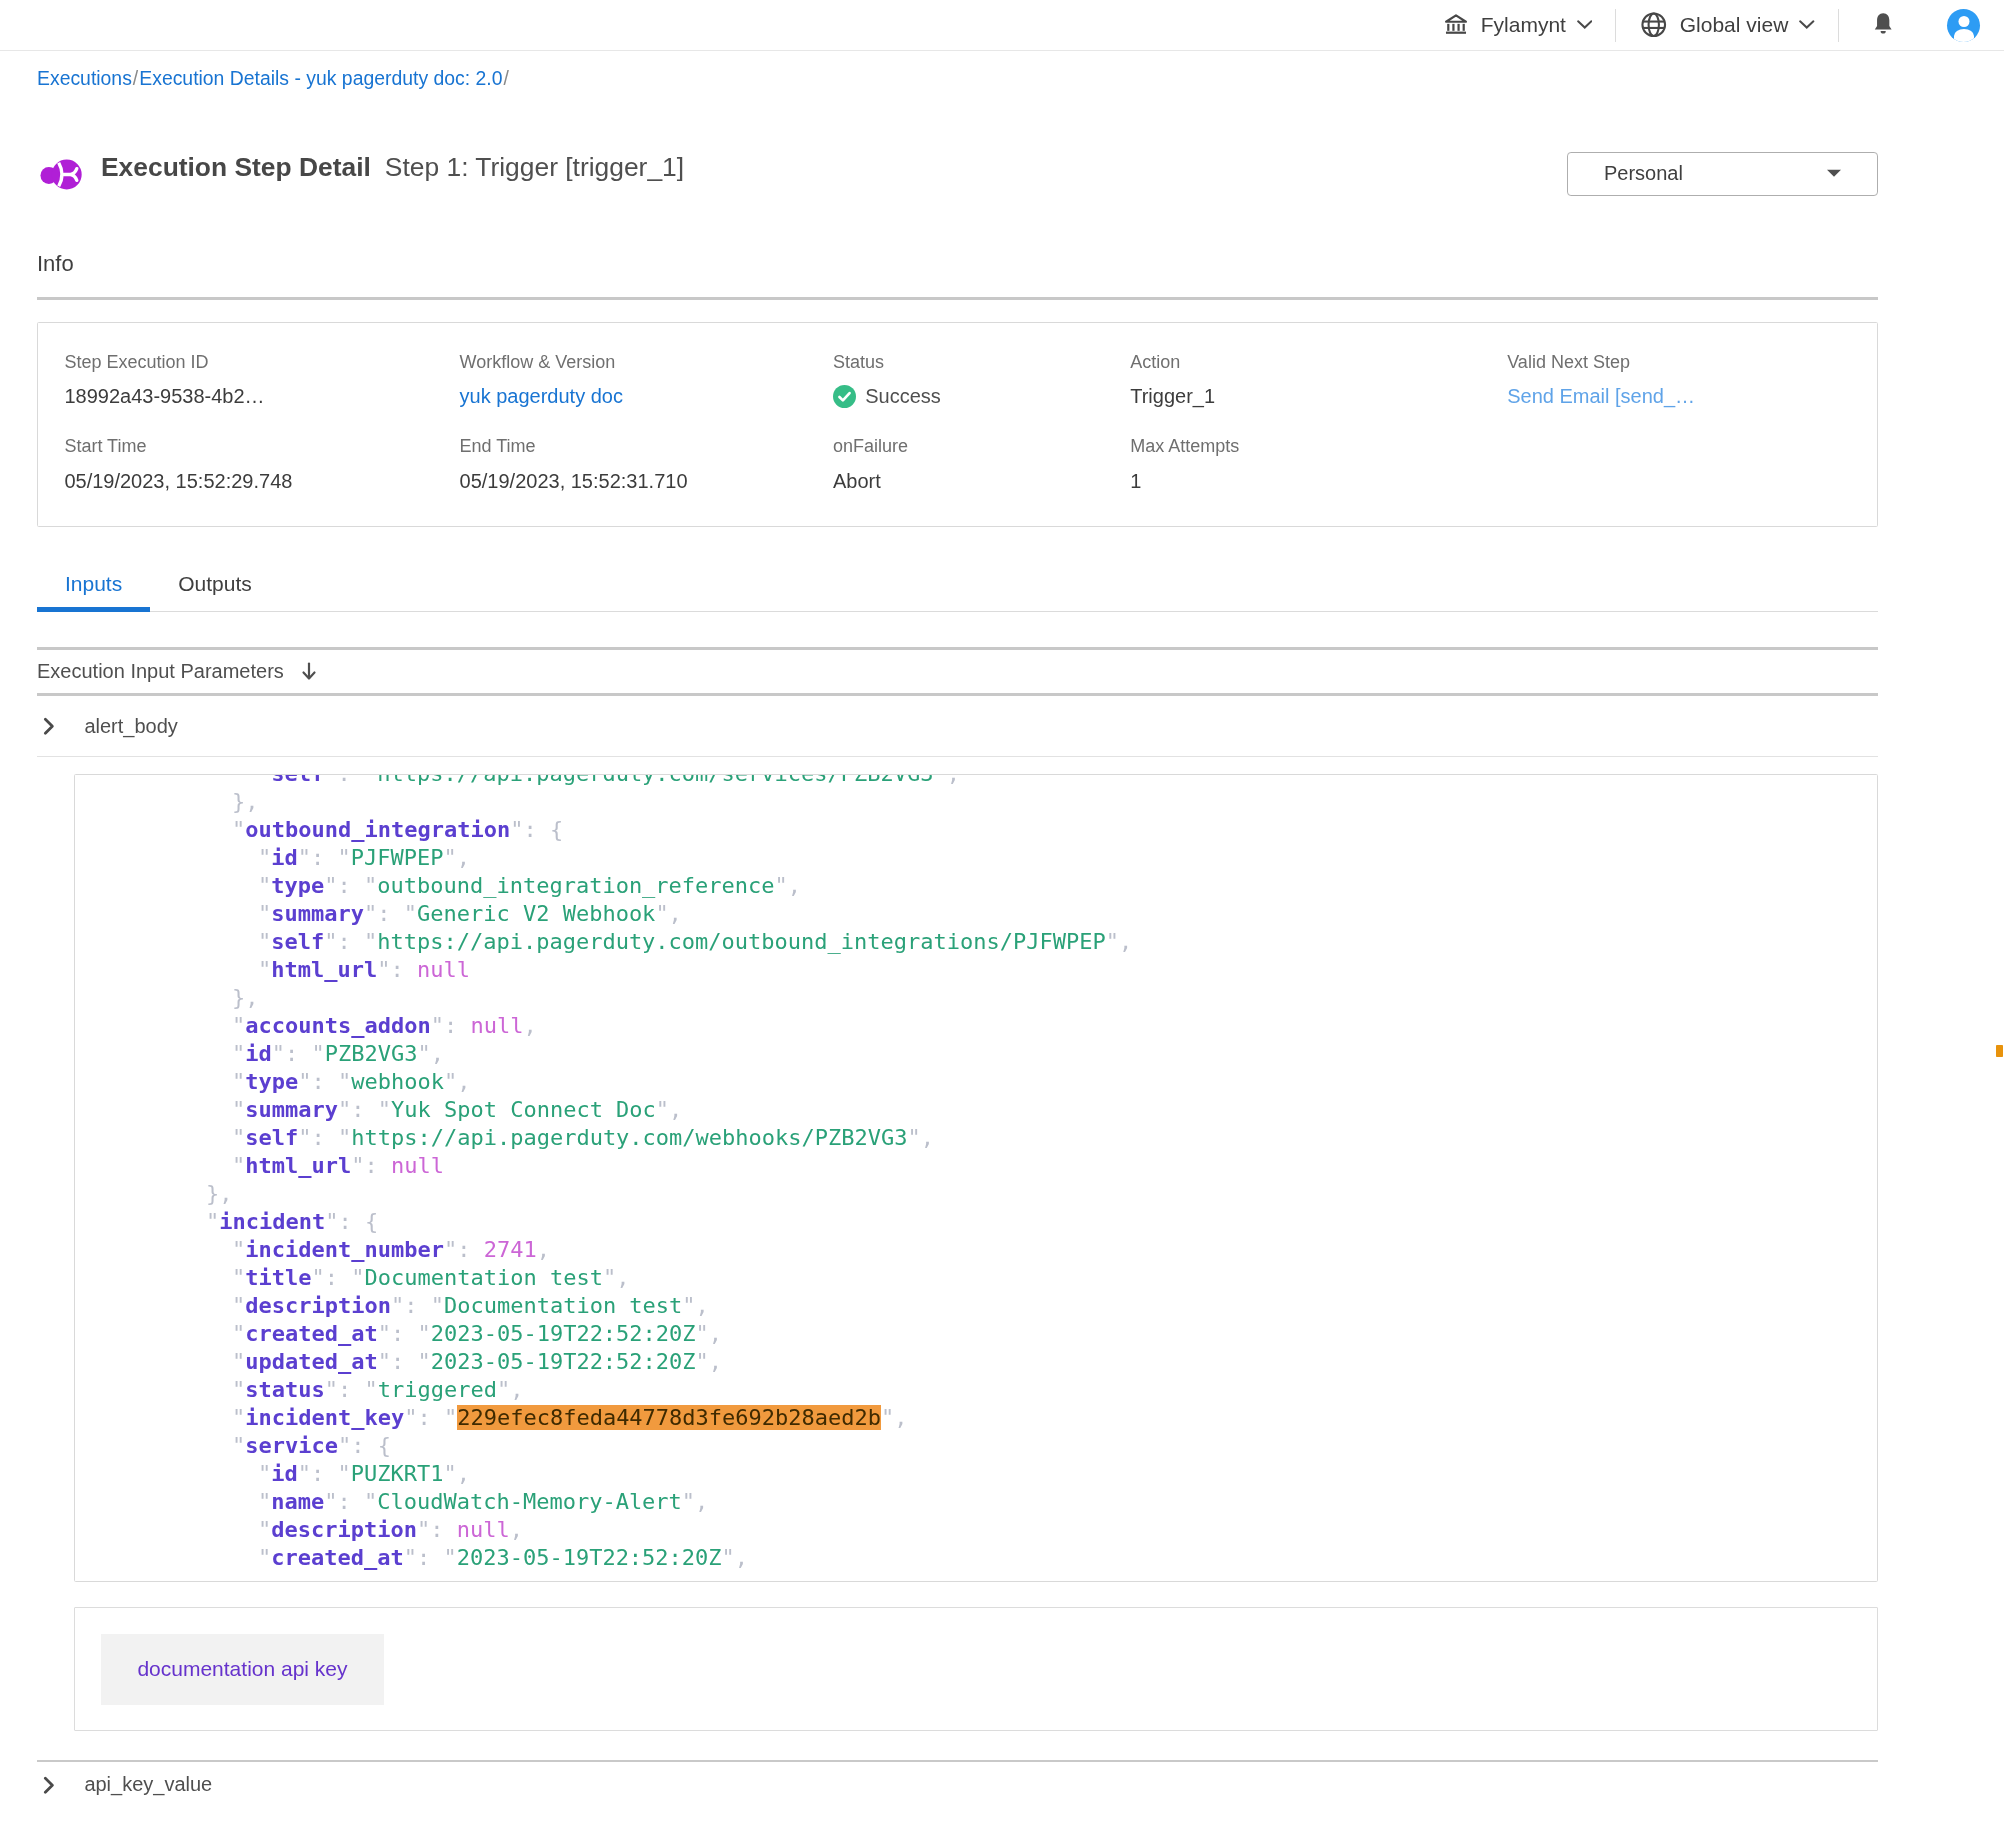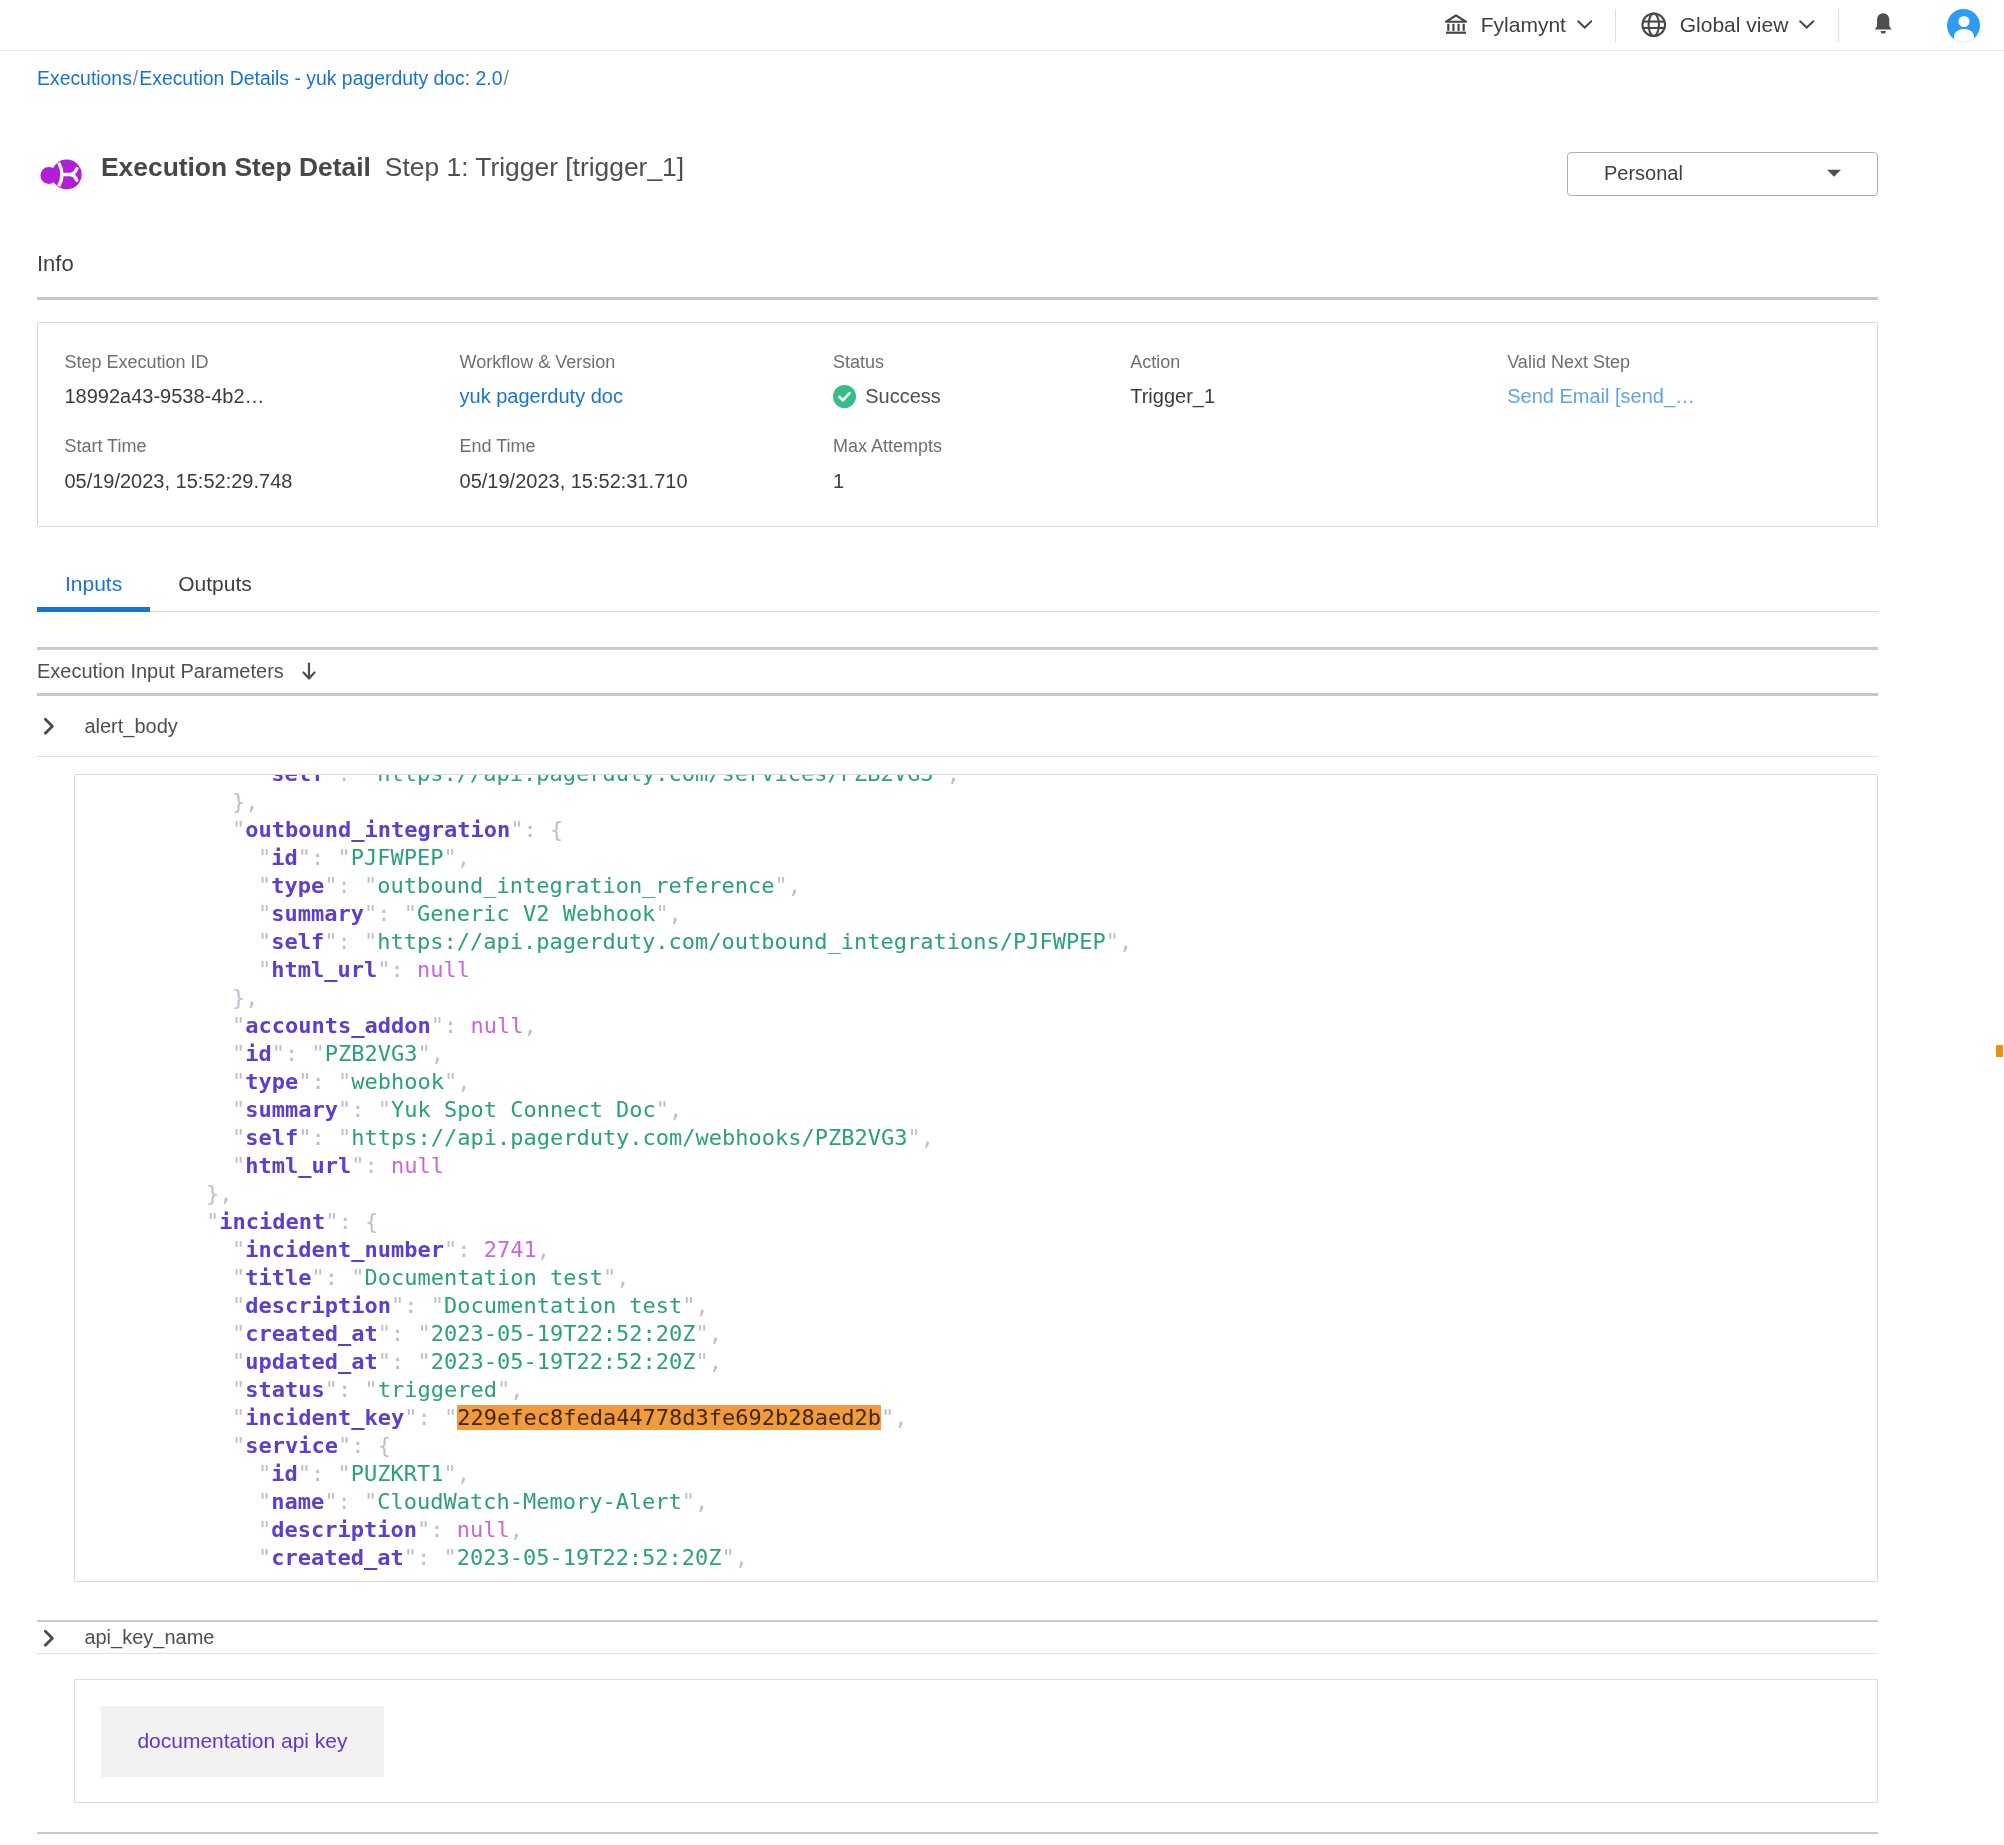--- a/index.html
+++ b/index.html
@@ -192,20 +192,24 @@
         <div class="f-label">Valid Next Step</div>
         <div class="f-value linklight">Send Email [send_…</div>
       </div>
       <div>
         <div class="f-label">Start Time</div>
         <div class="f-value">05/19/2023, 15:52:29.748</div>
       </div>
       <div>
         <div class="f-label">End Time</div>
         <div class="f-value">05/19/2023, 15:52:31.710</div>
+      </div>
+      <div>
+        <div class="f-label">onFailure</div>
+        <div class="f-value">Abort</div>
       </div>
       <div>
         <div class="f-label">Max Attempts</div>
         <div class="f-value">1</div>
       </div>
       <div></div>
     </div>
   </div>
 
   <div class="tabs">
@@ -259,28 +263,20 @@
         <div class="cl lvl4"><span class="tk-p">"</span><span class="tk-k">status</span><span class="tk-p">": "</span><span class="tk-s">triggered</span><span class="tk-p">",</span></div>
         <div class="cl lvl4"><span class="tk-p">"</span><span class="tk-k">incident_key</span><span class="tk-p">": "</span><span class="tk-h">229efec8feda44778d3fe692b28aed2b</span><span class="tk-p">",</span></div>
         <div class="cl lvl4"><span class="tk-p">"</span><span class="tk-k">service</span><span class="tk-p">": {</span></div>
         <div class="cl lvl5"><span class="tk-p">"</span><span class="tk-k">id</span><span class="tk-p">": "</span><span class="tk-s">PUZKRT1</span><span class="tk-p">",</span></div>
         <div class="cl lvl5"><span class="tk-p">"</span><span class="tk-k">name</span><span class="tk-p">": "</span><span class="tk-s">CloudWatch-Memory-Alert</span><span class="tk-p">",</span></div>
         <div class="cl lvl5"><span class="tk-p">"</span><span class="tk-k">description</span><span class="tk-p">": </span><span class="tk-n">null</span><span class="tk-p">,</span></div>
         <div class="cl lvl5"><span class="tk-p">"</span><span class="tk-k">created_at</span><span class="tk-p">": "</span><span class="tk-s">2023-05-19T22:52:20Z</span><span class="tk-p">",</span></div>
       </div>
   </div>
 
-  <div class="param-row topline">
-    <span class="chev">
-      <svg width="11.7" height="18.7" viewBox="0 0 10 16" fill="none" stroke="#4a4a4a" stroke-width="2.4" stroke-linecap="round" stroke-linejoin="round">
-          <polyline points="2,2 8,8 2,14"></polyline>
-        </svg>
-    </span>
-    <span class="pname">api_key_name</span>
-  </div>
 
   <div class="value-box">
     <div class="chip">documentation api key</div>
   </div>
 
   <div class="param-row noline">
     <span class="chev">
       <svg width="11.7" height="18.7" viewBox="0 0 10 16" fill="none" stroke="#4a4a4a" stroke-width="2.4" stroke-linecap="round" stroke-linejoin="round">
           <polyline points="2,2 8,8 2,14"></polyline>
         </svg>

